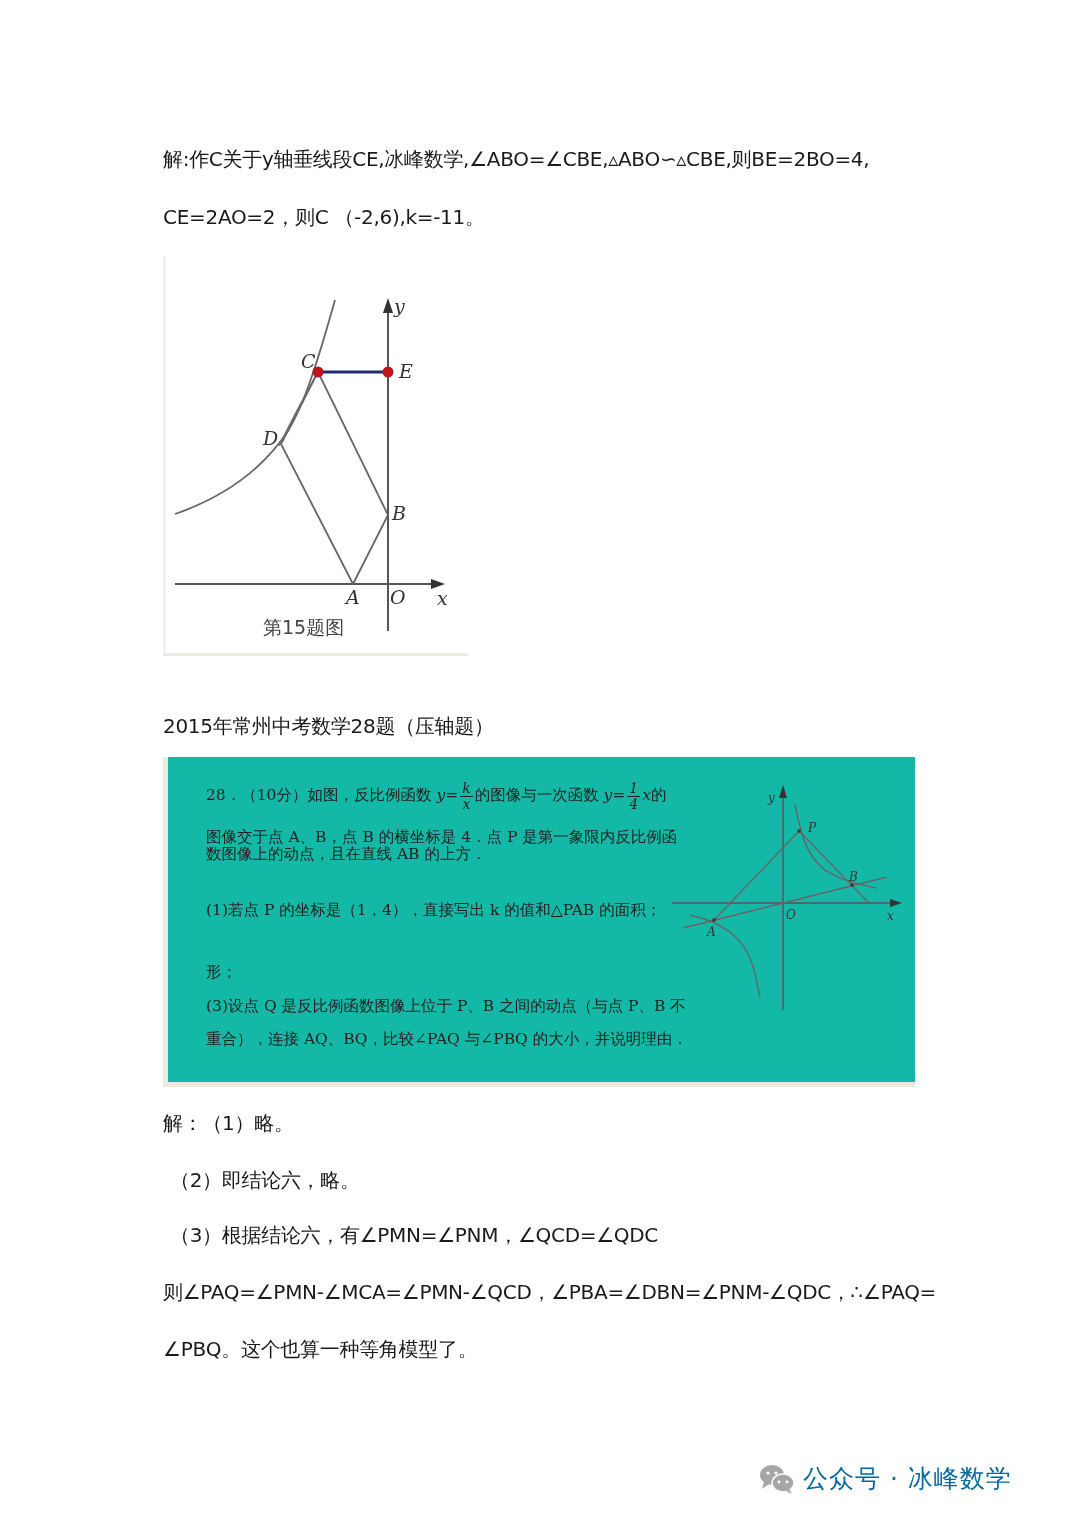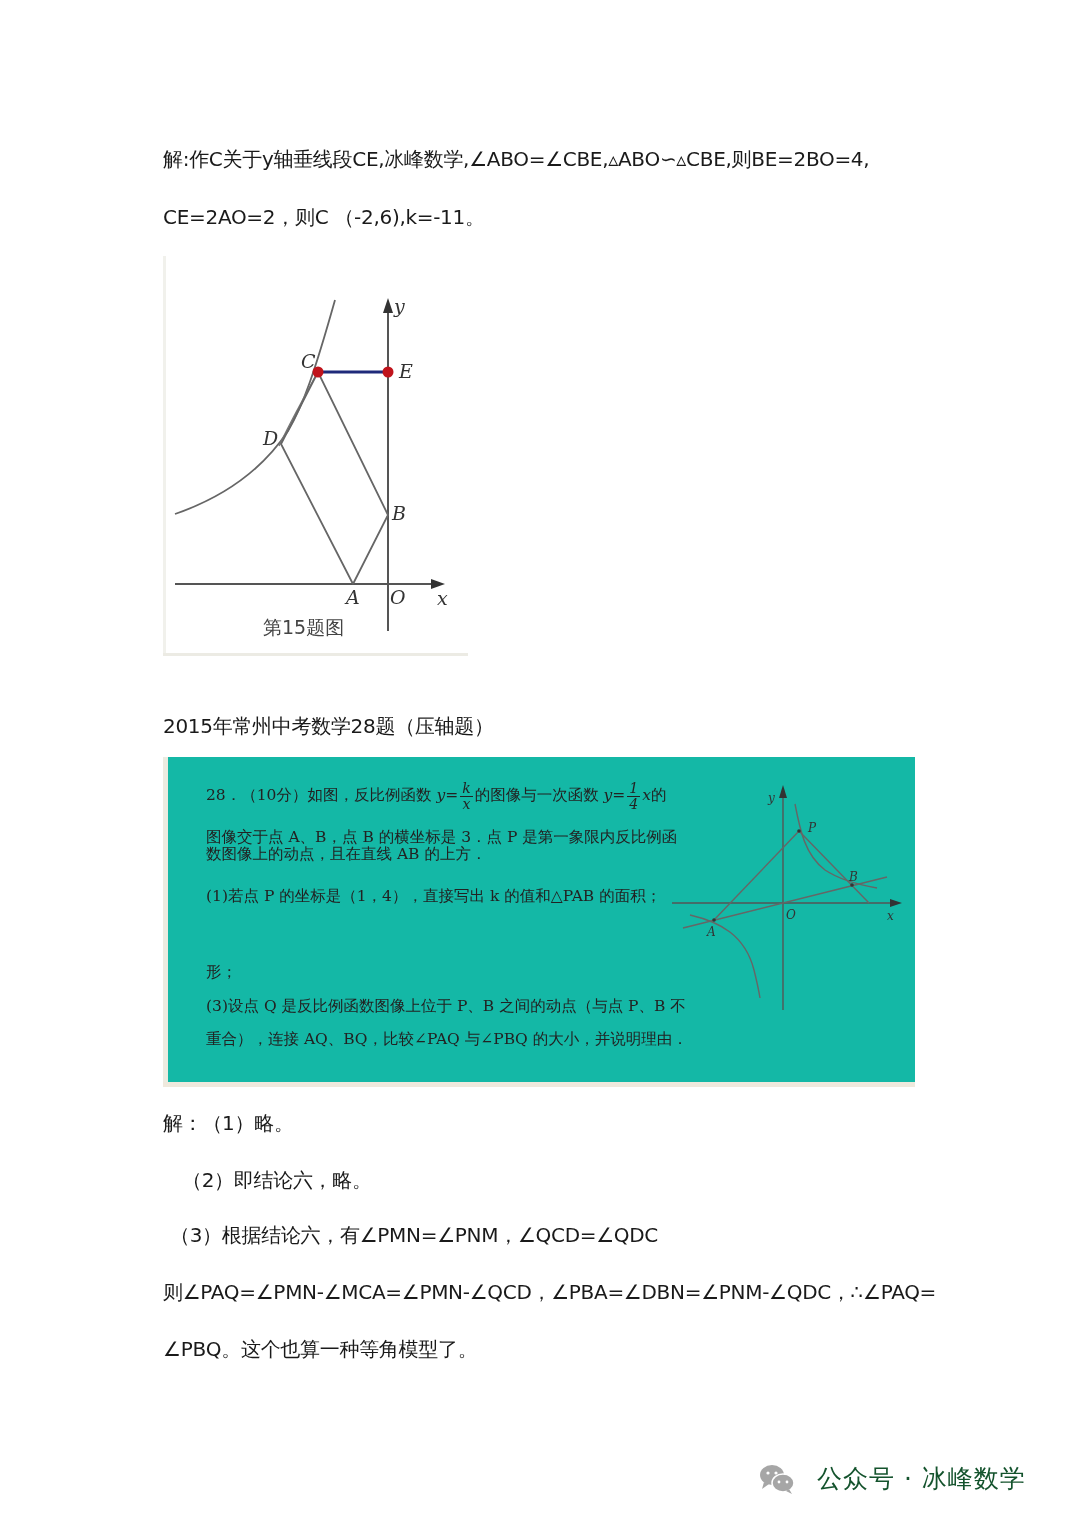--- a/index.html
+++ b/index.html
@@ -20,22 +20,22 @@
     #prob .shade-b { position: absolute; left: 0; bottom: 0; width: 100%; height: 5px; background: #efe9dd; }
     .pline {
       position: absolute; left: 43px; font-size: 15.5px; white-space: nowrap;
       font-family: "DejaVu Serif", "Liberation Serif", serif; color: #222;
     }
     .it { font-style: italic; }
     .frac { display: inline-block; vertical-align: middle; text-align: center; font-style: italic; line-height: 1.05; margin: 0 2px; }
     .frac .n { display: block; border-bottom: 1px solid #222; padding: 0 2px; font-size: 14px; }
     .frac .d { display: block; font-size: 14px; }
     #watermark {
-      position: absolute; left: 758px; top: 1462px; display: flex; align-items: center; gap: 21px;
-      color: #14532d; font-size: 25px; letter-spacing: 1px; justify-content: center;
+      position: absolute; left: 758px; top: 1462px; display: flex; align-items: center; gap: 7px;
+      color: #0369a1; font-size: 25px; letter-spacing: 1px; justify-content: center;
     }
     svg text { font-family: "DejaVu Serif", "Liberation Serif", serif; }
   </style>
 </head>
 <body>
 
 <div class="text-line" style="top:146px;">解:作C关于y轴垂线段CE,冰峰数学,∠ABO=∠CBE,▵ABO∽▵CBE,则BE=2BO=4,</div>
 <div class="text-line" style="top:204px;">CE=2AO=2，则C （-2,6),k=-11。</div>
 
 <div id="fig1">
@@ -75,23 +75,23 @@
 
 <div id="prob">
   <div class="shade-l"></div>
   <div class="shade-b"></div>
 
   <div class="pline" style="top:24px;">
     <span>28．（10分）如图，反比例函数</span>
     <span class="it">y=</span><span class="frac"><span class="n">k</span><span class="d">x</span></span><span>的图像与一次函数</span>
     <span class="it">y=</span><span class="frac"><span class="n">1</span><span class="d">4</span></span><span class="it">x</span><span>的</span>
   </div>
-  <div class="pline" style="top:70px;">图像交于点 A、B，点 B 的横坐标是 3．点 P 是第一象限内反比例函</div>
+  <div class="pline" style="top:70px;">图像交于点 A、B，点 B 的横坐标是 4．点 P 是第一象限内反比例函</div>
   <div class="pline" style="top:87px;">数图像上的动点，且在直线 AB 的上方．</div>
-  <div class="pline" style="top:129px;text-align:right;">(1)若点 P 的坐标是（1，4），直接写出 k 的值和△PAB 的面积；</div>
+  <div class="pline" style="top:143px;text-align:right;">(1)若点 P 的坐标是（1，4），直接写出 k 的值和△PAB 的面积；</div>
   <div class="pline" style="top:205px;">形；</div>
   <div class="pline" style="top:239px;">(3)设点 Q 是反比例函数图像上位于 P、B 之间的动点（与点 P、B 不</div>
   <div class="pline" style="top:272px;">重合），连接 AQ、BQ，比较∠PAQ 与∠PBQ 的大小，并说明理由．</div>
 
   <svg style="position:absolute; left:497px; top:13px;" width="260" height="240" viewBox="0 0 260 240">
 
     <line x1="12" y1="133" x2="233" y2="133" stroke="#555" stroke-width="1.4"></line>
     <polygon points="242,133 230,129 230,137" fill="#333"></polygon>
 
     <line x1="123" y1="240" x2="123" y2="24" stroke="#555" stroke-width="1.4"></line>
@@ -113,21 +113,21 @@
     <text x="148" y="62" font-size="12" font-style="italic" fill="#333">P</text>
     <text x="189" y="111" font-size="12" font-style="italic" fill="#333">B</text>
     <text x="47" y="166" font-size="12" font-style="italic" fill="#333">A</text>
     <text x="126" y="149" font-size="12" font-style="italic" fill="#333">O</text>
     <text x="227" y="150" font-size="12" font-style="italic" fill="#333">x</text>
     <text x="108" y="32" font-size="12" font-style="italic" fill="#333">y</text>
   </svg>
 </div>
 
 <div class="text-line" style="top:1110px;">解：（1）略。</div>
-<div class="text-line" style="top:1167px; left:170px;margin-left:12px;">（2）即结论六，略。</div>
+<div class="text-line" style="top:1167px; left:170px;">（2）即结论六，略。</div>
 <div class="text-line" style="top:1222px; left:170px;">（3）根据结论六，有∠PMN=∠PNM，∠QCD=∠QDC</div>
 <div class="text-line" style="top:1279px;">则∠PAQ=∠PMN-∠MCA=∠PMN-∠QCD，∠PBA=∠DBN=∠PNM-∠QDC，∴∠PAQ=</div>
 <div class="text-line" style="top:1336px;">∠PBQ。这个也算一种等角模型了。</div>
 
 <div id="watermark">
   <svg width="38" height="32" viewBox="0 0 38 32">
     <ellipse cx="14" cy="12" rx="12" ry="10" fill="#a6a6a6"></ellipse>
     <polygon points="6,19 4,26 11,21" fill="#a6a6a6"></polygon>
     <ellipse cx="25" cy="20" rx="11" ry="9" fill="#a6a6a6" stroke="#fff" stroke-width="1.5"></ellipse>
     <polygon points="31,26 34,31 28,28" fill="#a6a6a6"></polygon>

